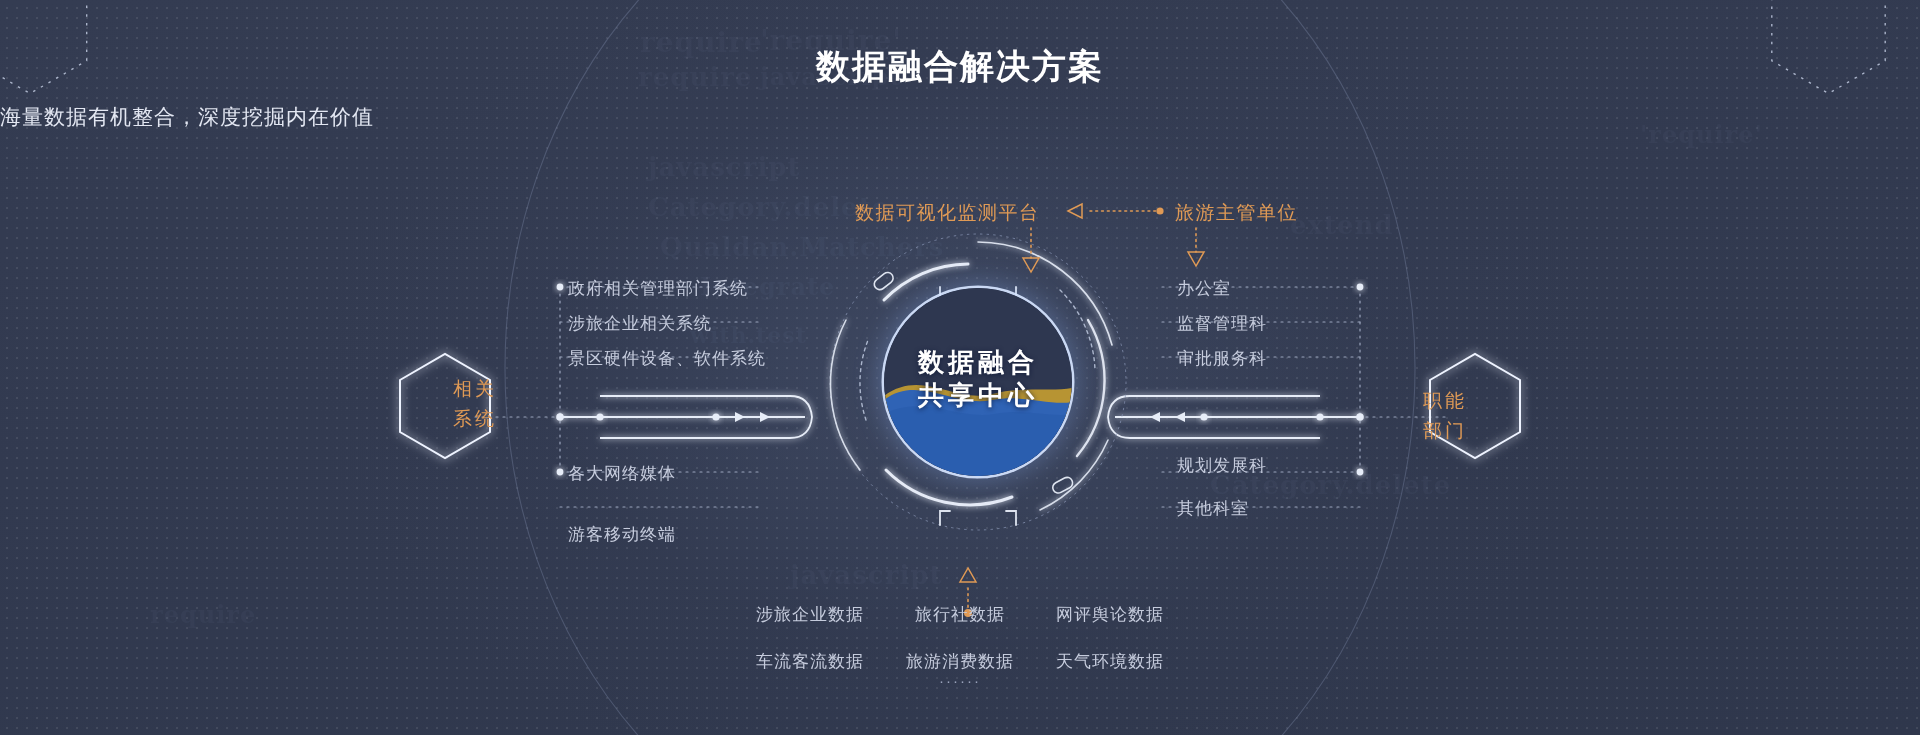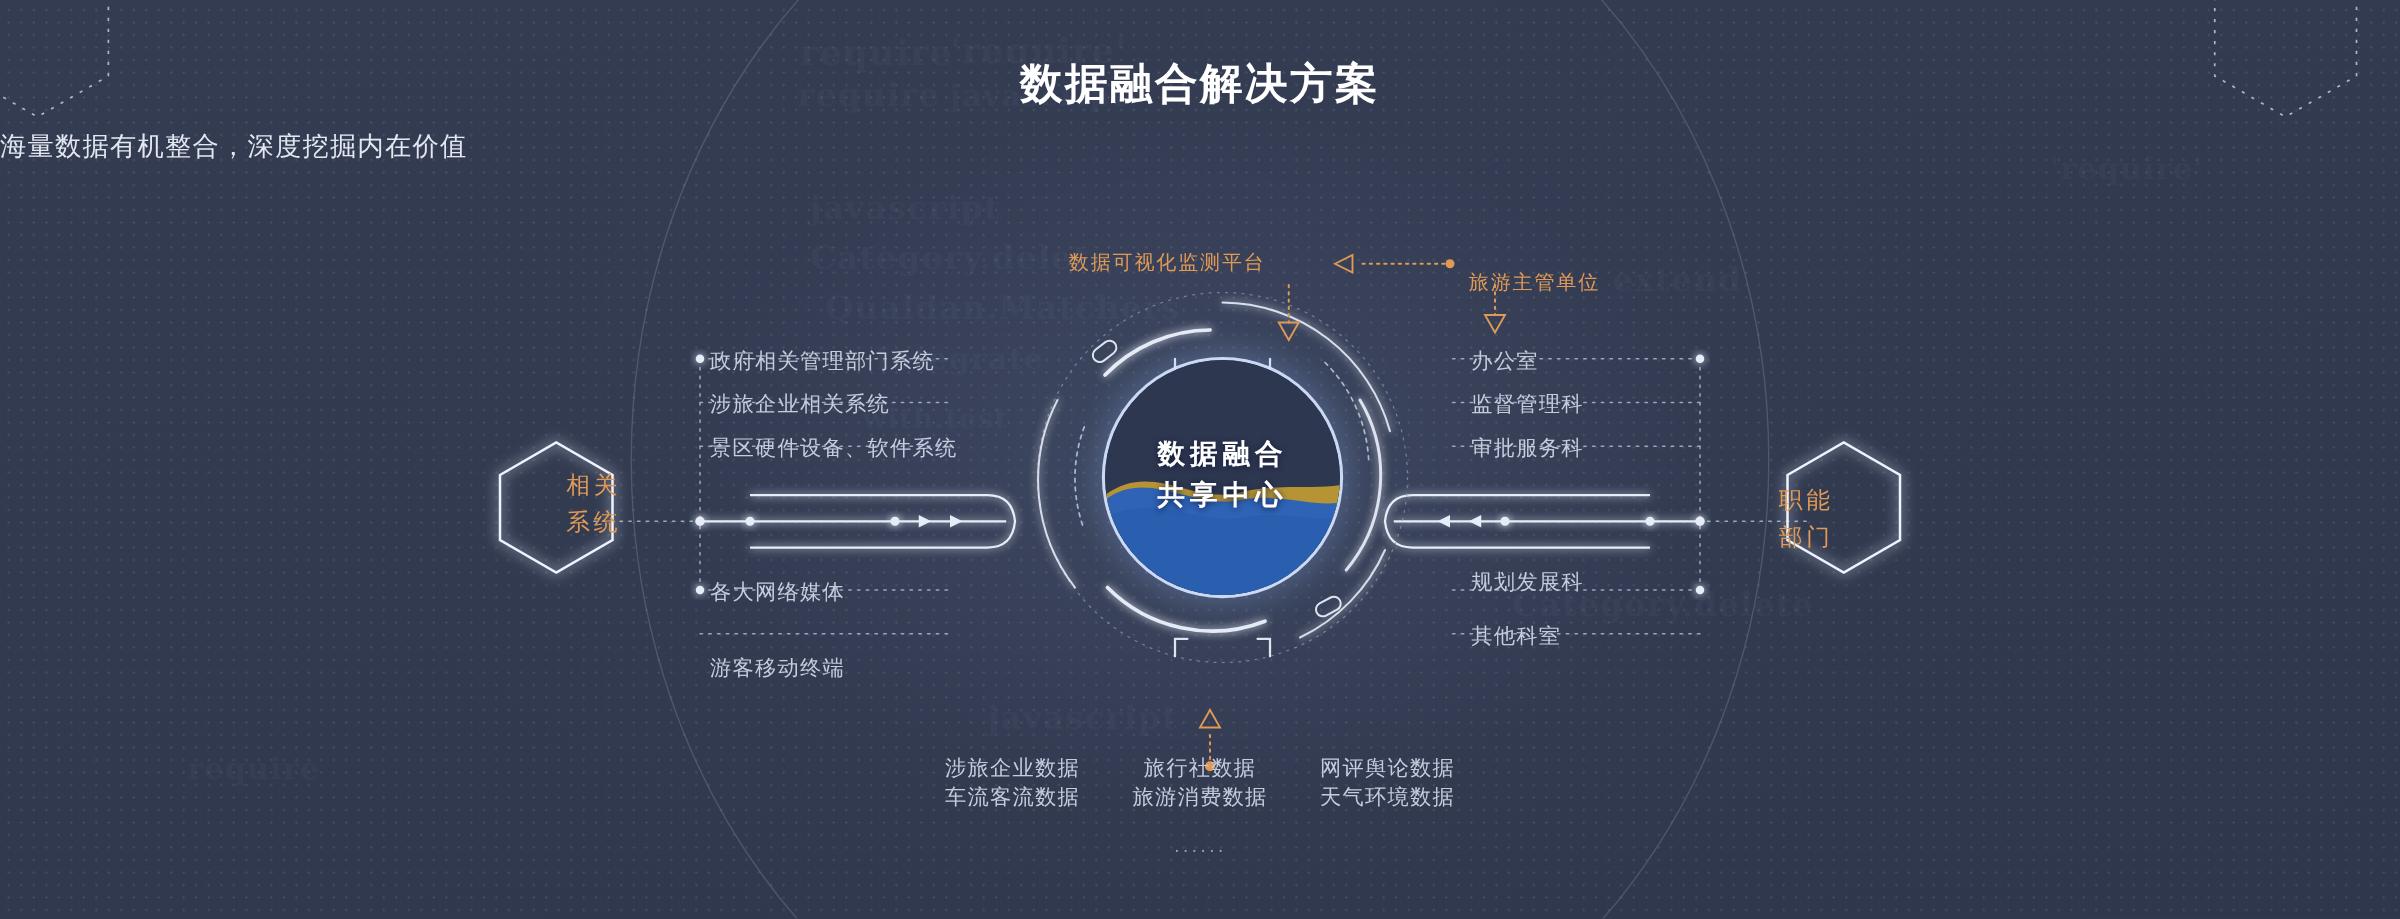--- a/index.html
+++ b/index.html
@@ -64,26 +64,26 @@
     font-size: 21px;
     font-weight: 400;
     letter-spacing: 1px;
     top: 103px;
   }
 
   
   .orange-label {
     position: absolute;
     color: #e09a55;
-    font-size: 16px;
+    font-size: 19px;
     letter-spacing: 1.5px;
     white-space: nowrap;
   }
   #lbl-platform { left: 855px; top: 200px; }
-  #lbl-authority { left: 1175px; top: 200px; margin-top: 16px; }
+  #lbl-authority { left: 1175px; top: 200px; }
 
   
   .node-label {
     position: absolute;
     color: #c6ccdd;
     font-size: 17px;
     letter-spacing: 1px;
     white-space: nowrap;
   }
 
@@ -104,21 +104,21 @@
   #R5 { left: 1177px; top: 497px; }
 
   
   #bottom-grid {
     position: absolute;
     left: 735px;
     top: 603px;
     width: 450px;
     display: grid;
     grid-template-columns: 150px 150px 150px;
-    row-gap: 0;
+    row-gap: 24px;
     justify-items: center;
   }
   #bottom-grid .node-label { position: static; }
   #bottom-ellipsis {
     position: absolute;
     left: 0; right: 0;
     top: 672px;
     text-align: center;
     color: #9aa3bb;
     font-size: 15px;
@@ -150,21 +150,21 @@
     border-radius: 50%;
     overflow: hidden;
     box-shadow: 0 0 26px 5px rgba(150,185,255,0.30), 0 0 0 2.5px rgba(228,238,255,0.92);
     background: #2e3750;
   }
   #center-text {
     position: absolute;
     left: 0; right: 0; top: 58px;
     text-align: center;
     color: #ffffff;
-    font-size: 22px;
+    font-size: 26px;
     font-weight: 700;
     line-height: 33px;
     letter-spacing: 4px;
     text-shadow: 0 1px 5px rgba(10,20,50,0.85);
     z-index: 4;
   }
 </style>
 </head>
 <body>
 

